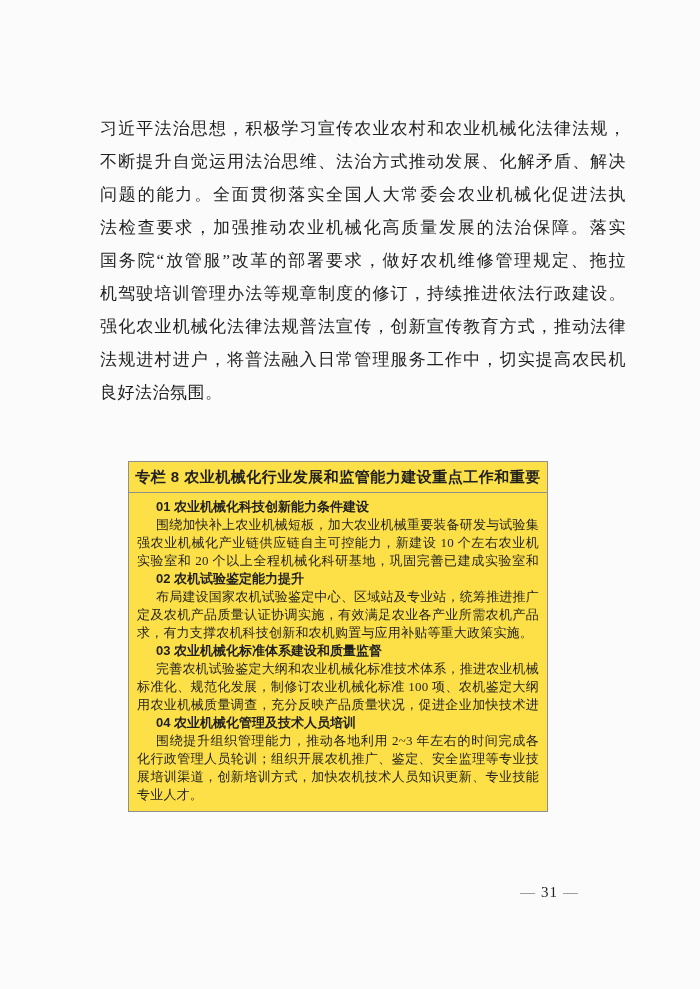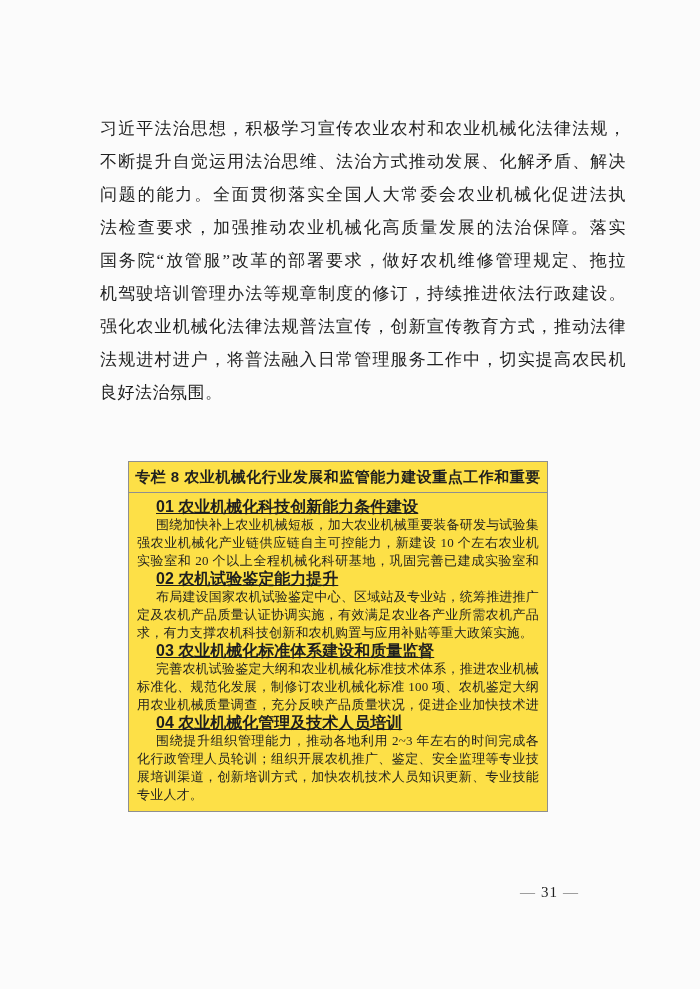--- a/index.html
+++ b/index.html
@@ -58,26 +58,25 @@
     border-bottom: 1px solid #8f8f8f;
     letter-spacing: 0.5px;
     overflow: hidden;
   }
   .panel-body {
     padding: 5px 8px 7px 8px;
   }
   .sec-heading {
     font-family: "Liberation Sans", "DejaVu Sans", sans-serif;
     font-weight: bold;
-    font-size: 16px;
+    font-size: 13px;
     line-height: 18px;
     height: 18px;
     text-indent: 19px;
     overflow: hidden;
-    text-decoration: underline;
   }
   .sec-line {
     font-size: 13px;
     line-height: 18px;
     height: 18px;
     text-align: justify;
     text-align-last: justify;
     letter-spacing: 0.2px;
     overflow: hidden;
   }

